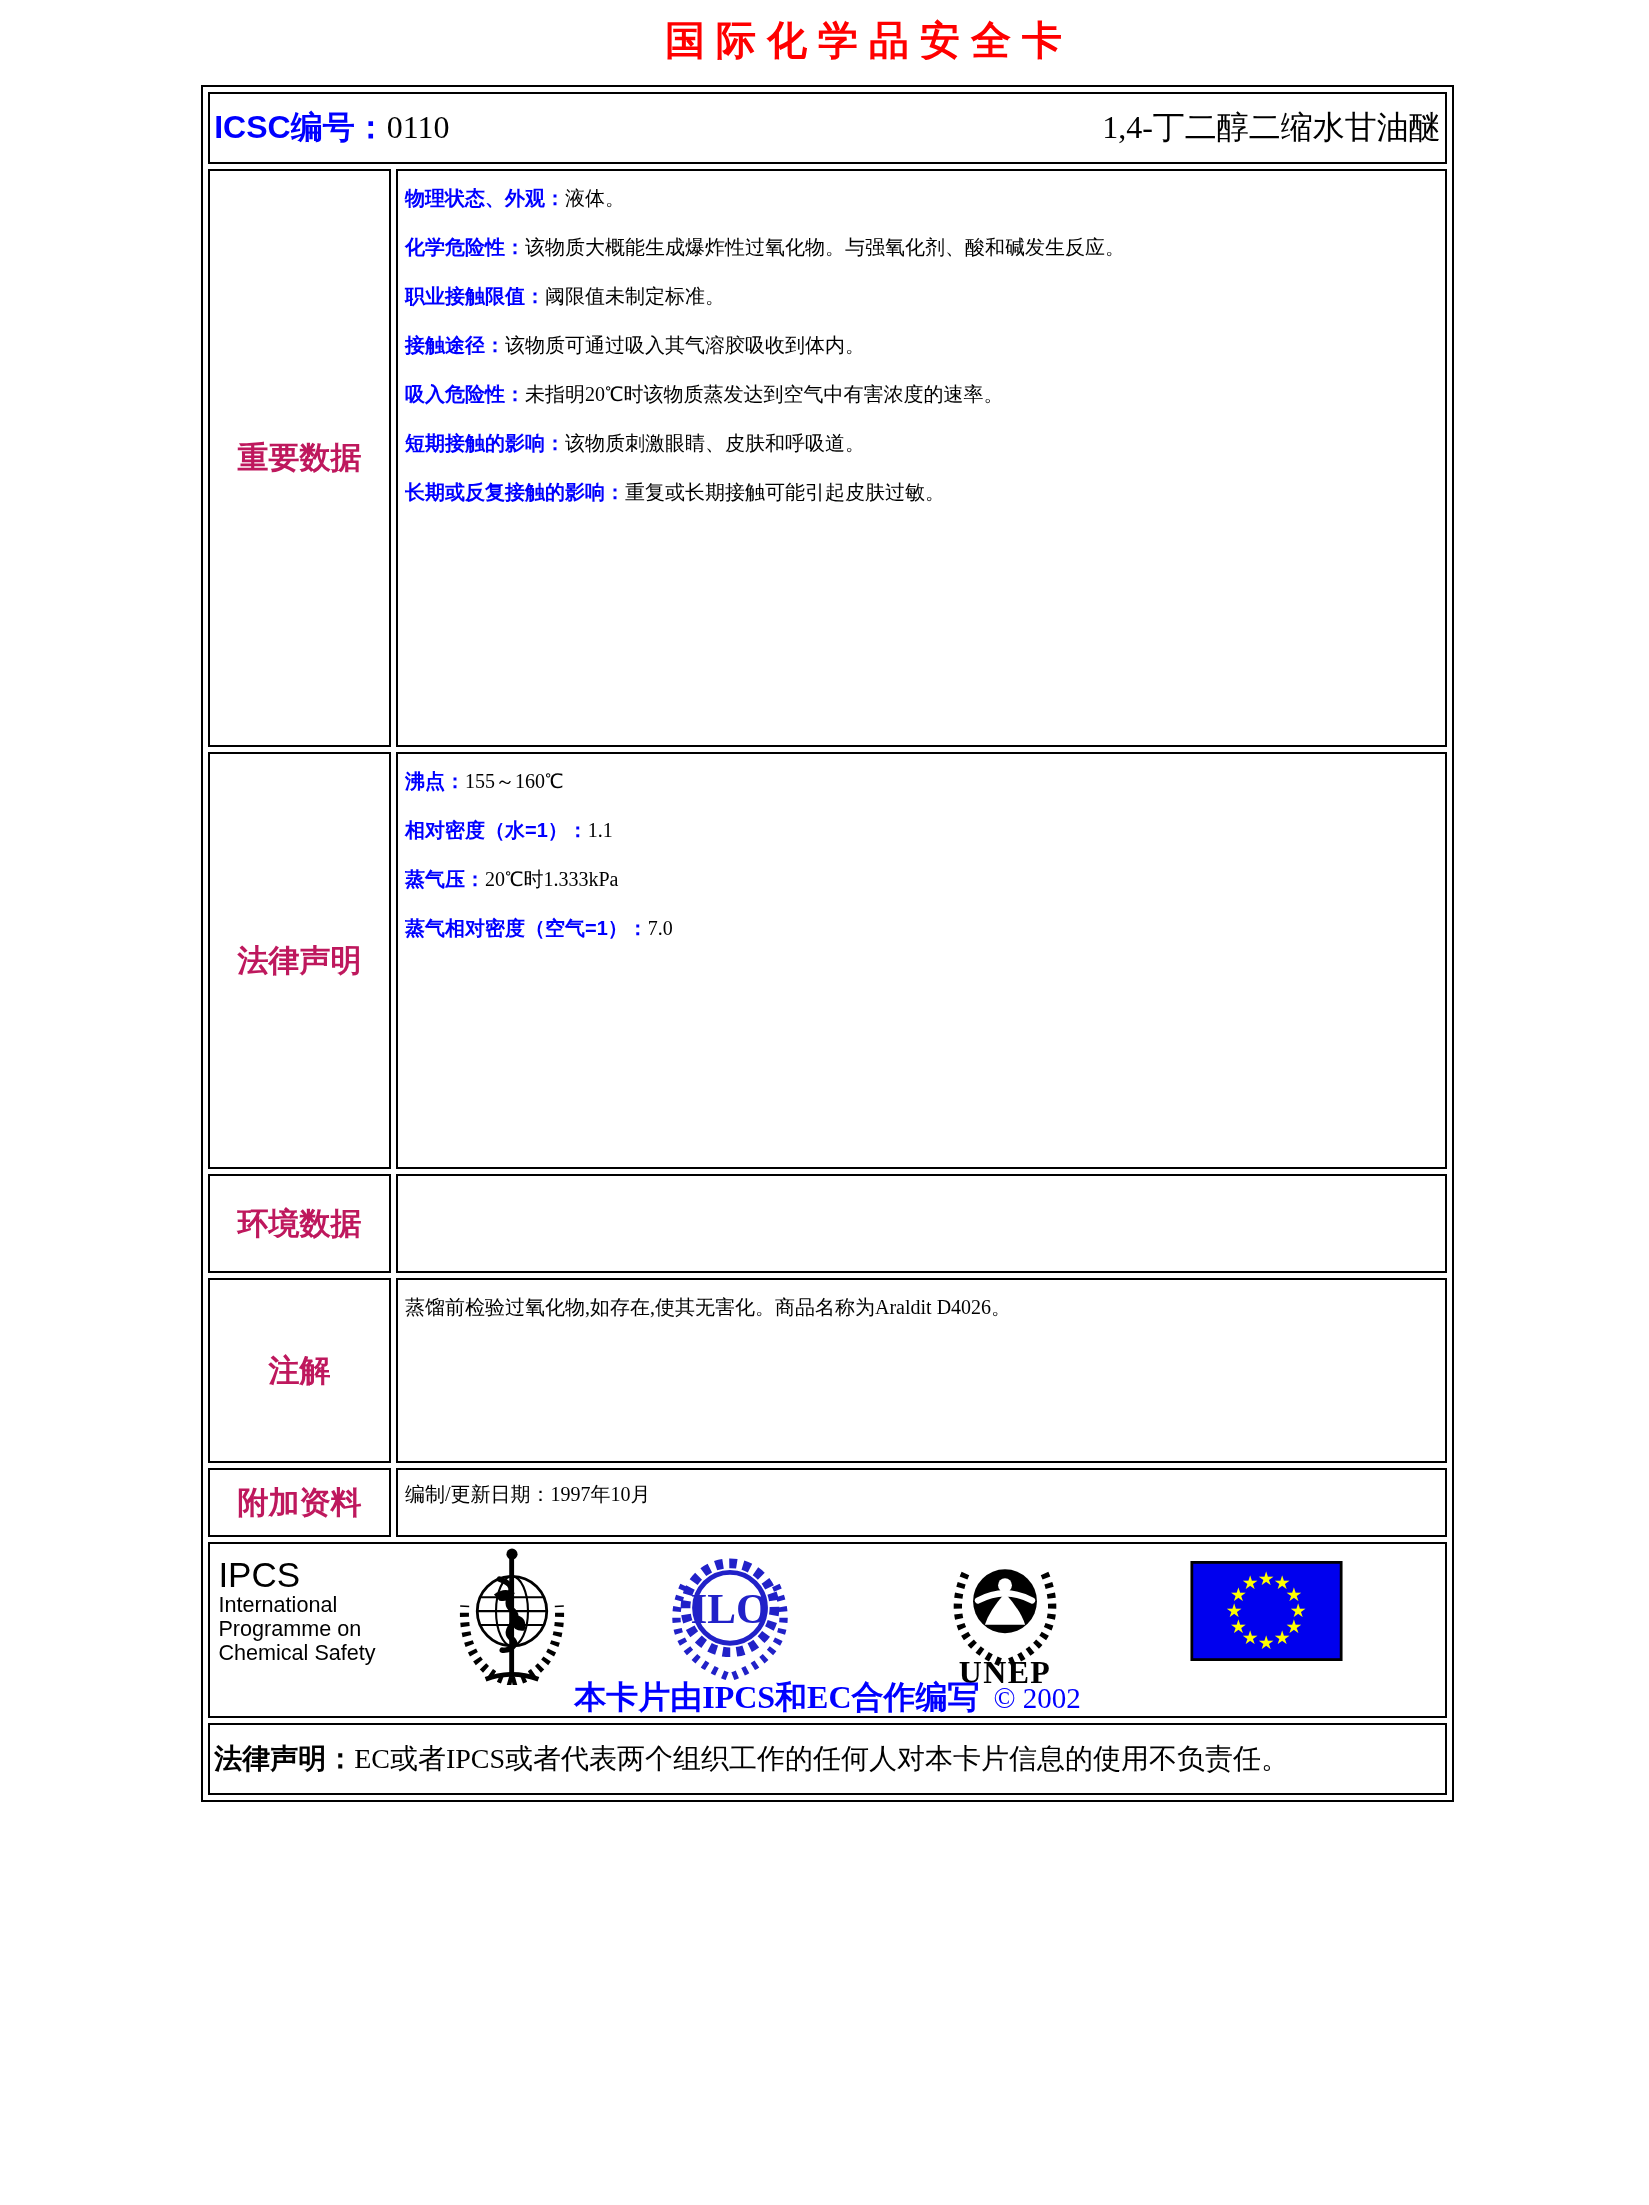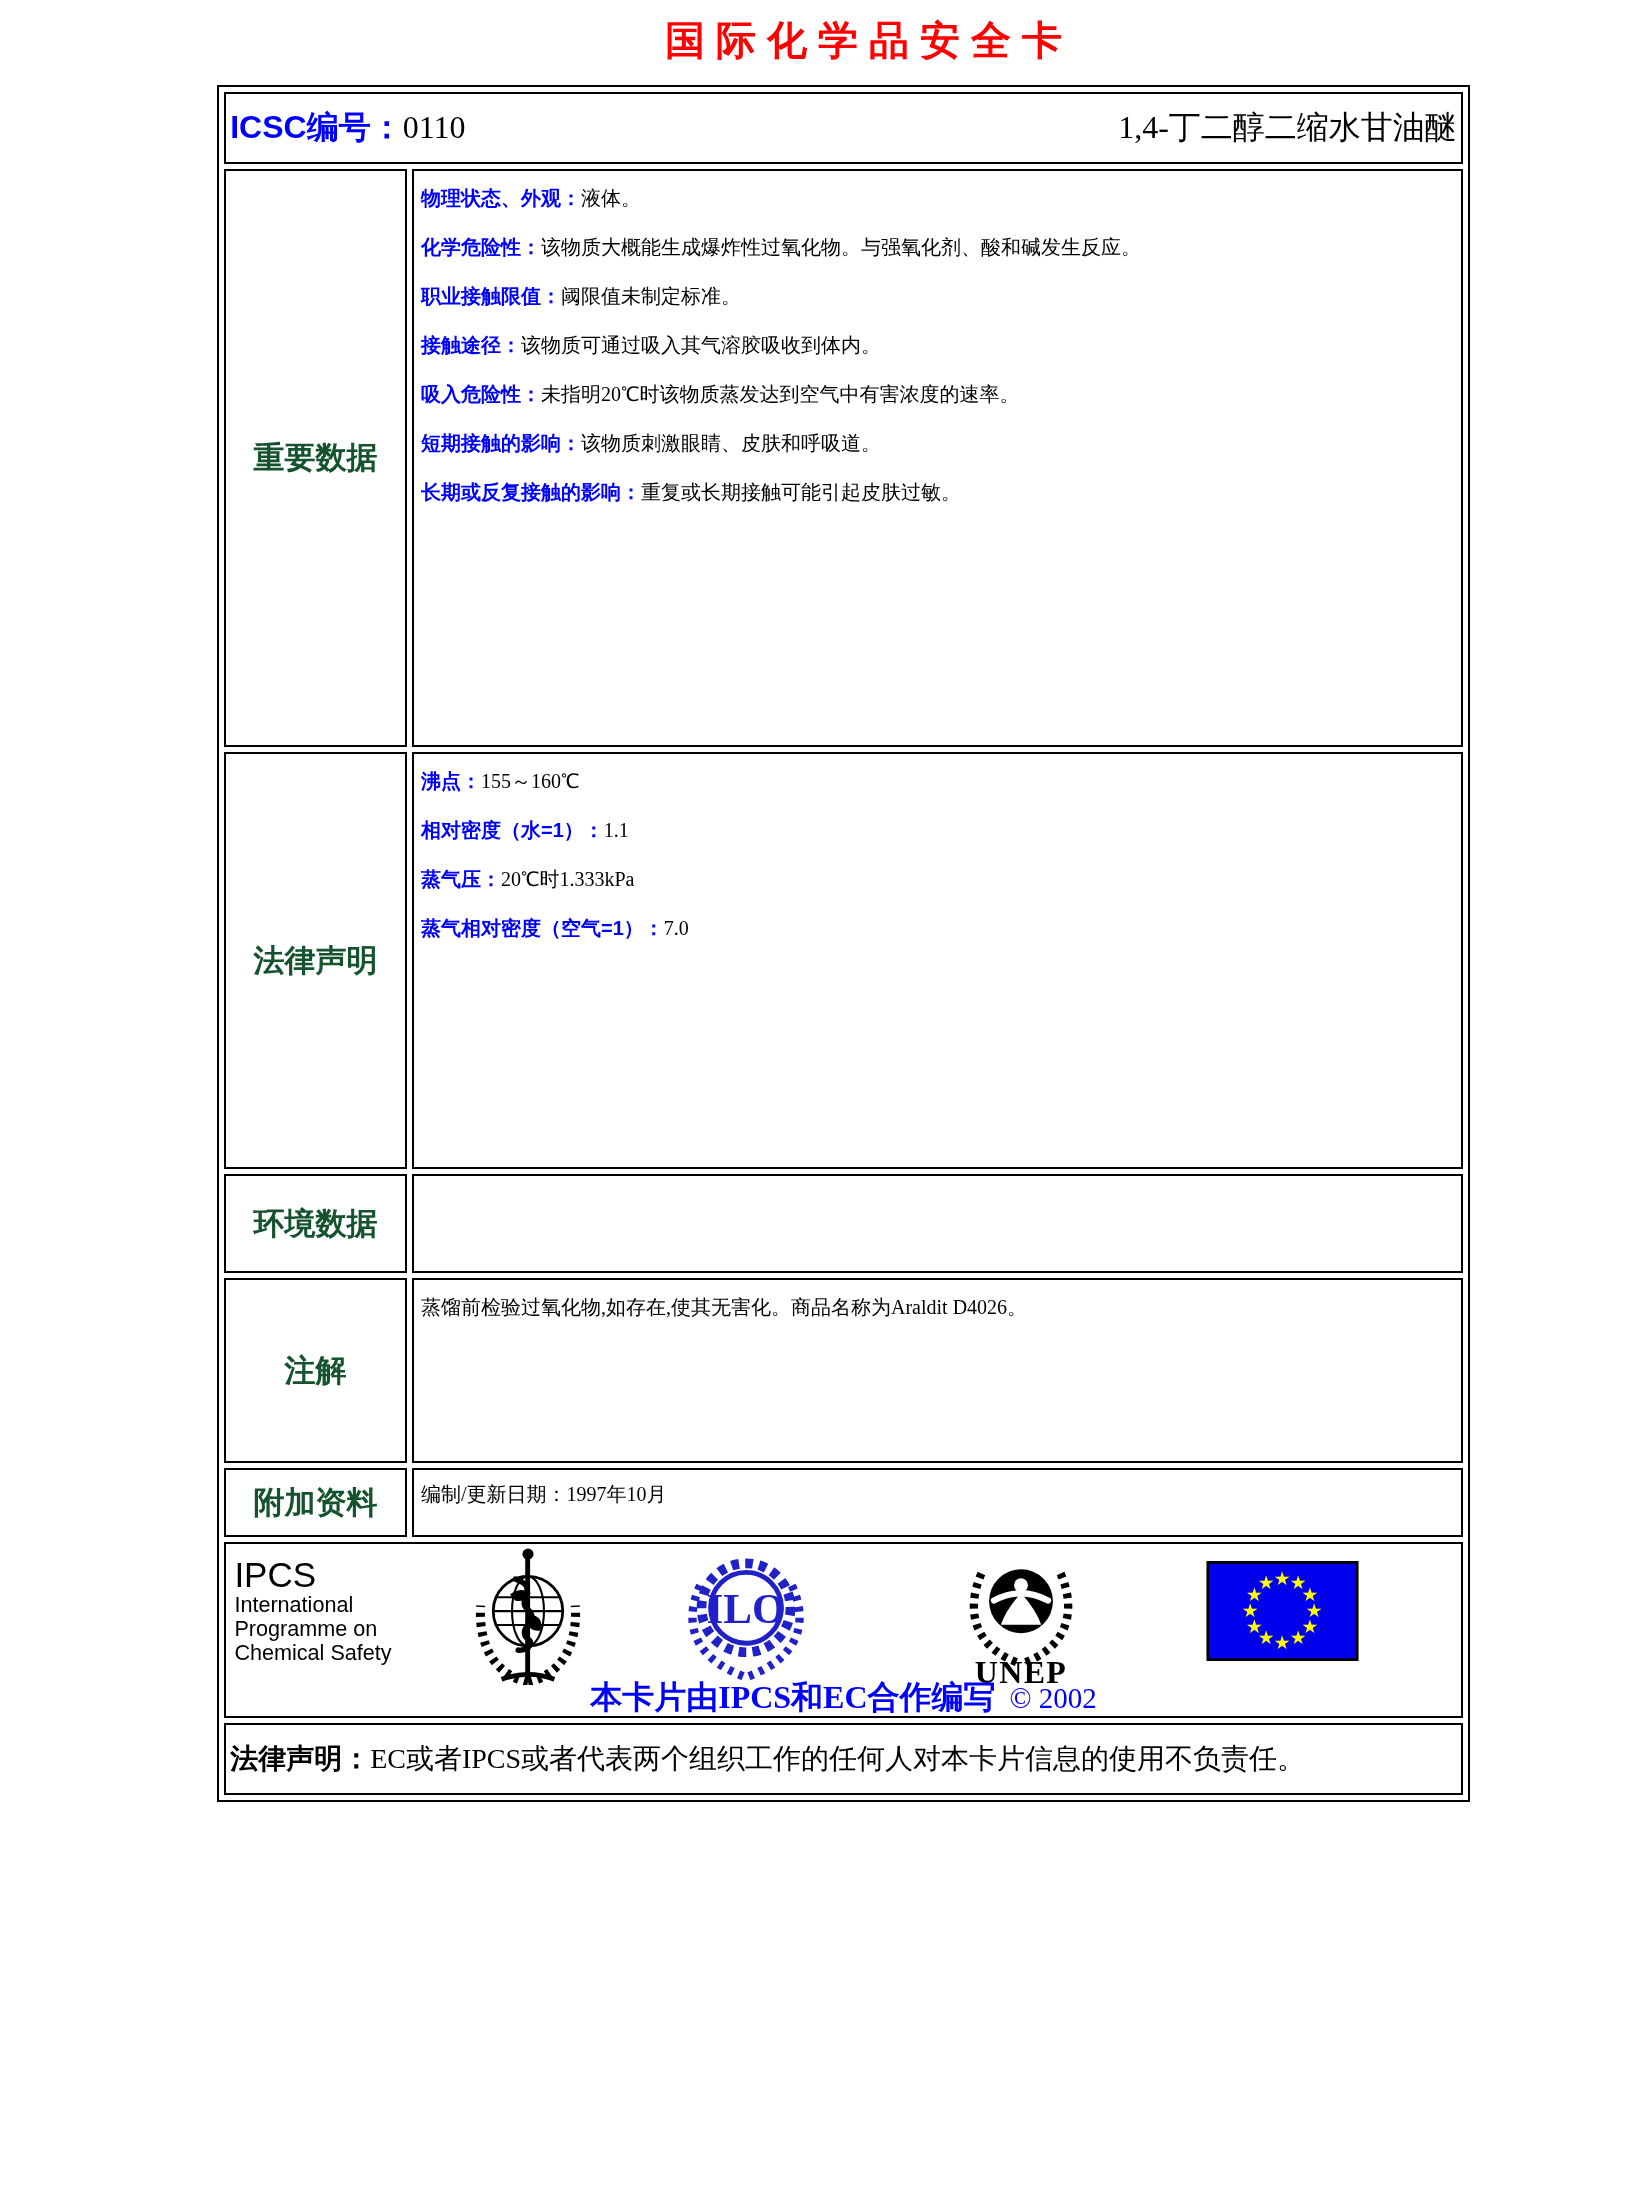--- a/index.html
+++ b/index.html
@@ -5,31 +5,31 @@
   html,body{margin:0;padding:0;background:#ffffff;}
   .page{position:relative;width:1650px;height:2205px;background:#ffffff;
         font-family:"Liberation Serif",serif;overflow:hidden;}
 
   .doc-title{position:absolute;top:9.8px;left:0;width:100%;text-align:center;
              color:#ff0000;font-weight:bold;font-size:40px;line-height:61px;
              letter-spacing:11px;font-family:"Liberation Serif",serif;margin-left:44px;}
 
   table.card{position:absolute;left:201px;top:85px;width:1253px;
              border-collapse:separate;border-spacing:5.6px;border:2.8px solid #000;
-             table-layout:fixed;background:#ffffff;margin-left:16px;}
+             table-layout:fixed;background:#ffffff;}
   table.card td{border:2.8px solid #000;background:#ffffff;box-sizing:border-box;
                 overflow:hidden;}
 
   td.head-cell{vertical-align:middle;padding:0 4.2px;}
   .head-flex{display:flex;justify-content:space-between;align-items:center;}
   .head-label{color:#0000ff;font-family:"Liberation Sans",sans-serif;
               font-weight:bold;font-size:32px;}
   .head-num,.head-name{color:#000;font-family:"Liberation Serif",serif;font-size:32px;}
 
-  td.sec-label{text-align:center;vertical-align:middle;color:#14532d;
+  td.sec-label{text-align:center;vertical-align:middle;color:#be185d;
                font-family:"Liberation Sans",sans-serif;font-weight:bold;font-size:31px;}
   td.content{vertical-align:top;padding:2.8px 4.2px 2.8px 7px;font-size:20px;line-height:49px;}
   td.content.vmid{vertical-align:middle;padding-top:0;padding-bottom:16px;}
   .k{color:#0000ff;font-family:"Liberation Sans",sans-serif;font-weight:bold;}
   .v{color:#000000;font-family:"Liberation Serif",serif;}
 
   td.logos-cell{position:relative;padding:0;}
   .ipcs-block{position:absolute;left:8.4px;top:12.5px;color:#000;
               font-family:"Liberation Sans",sans-serif;}
   .ipcs-acronym{font-weight:normal;font-size:35px;line-height:36px;}

